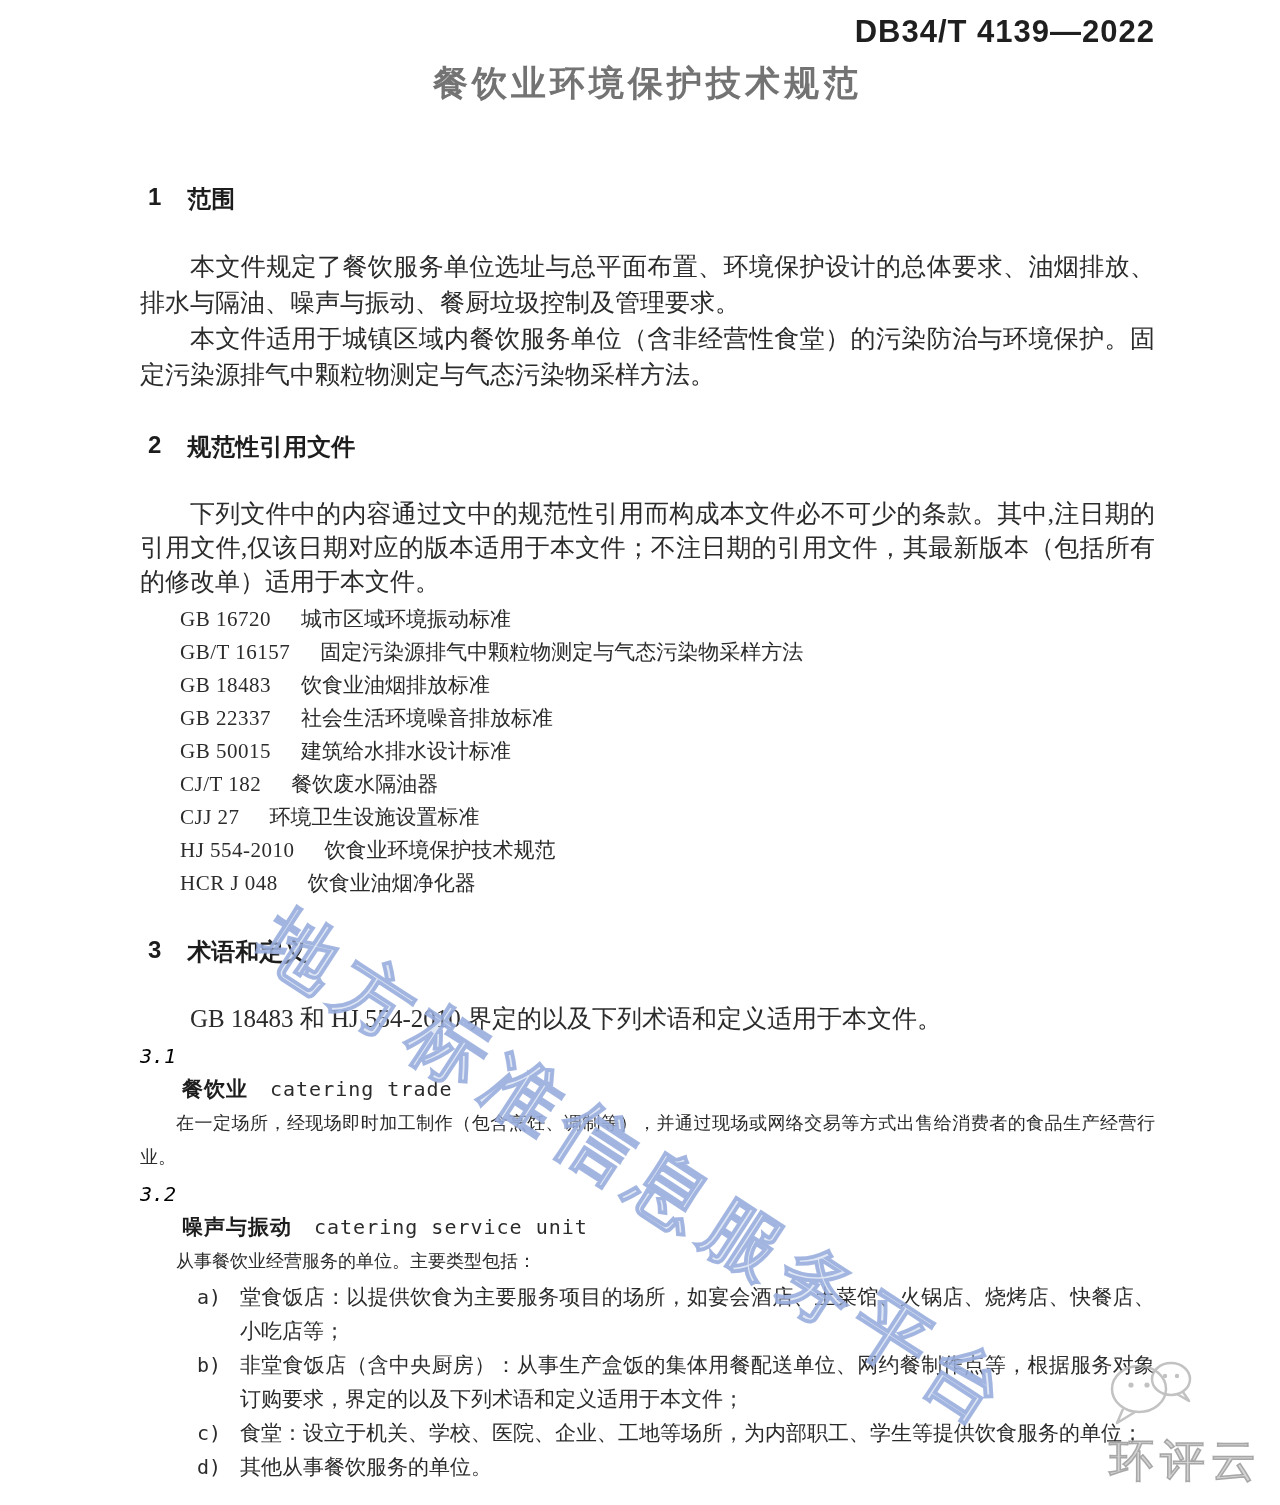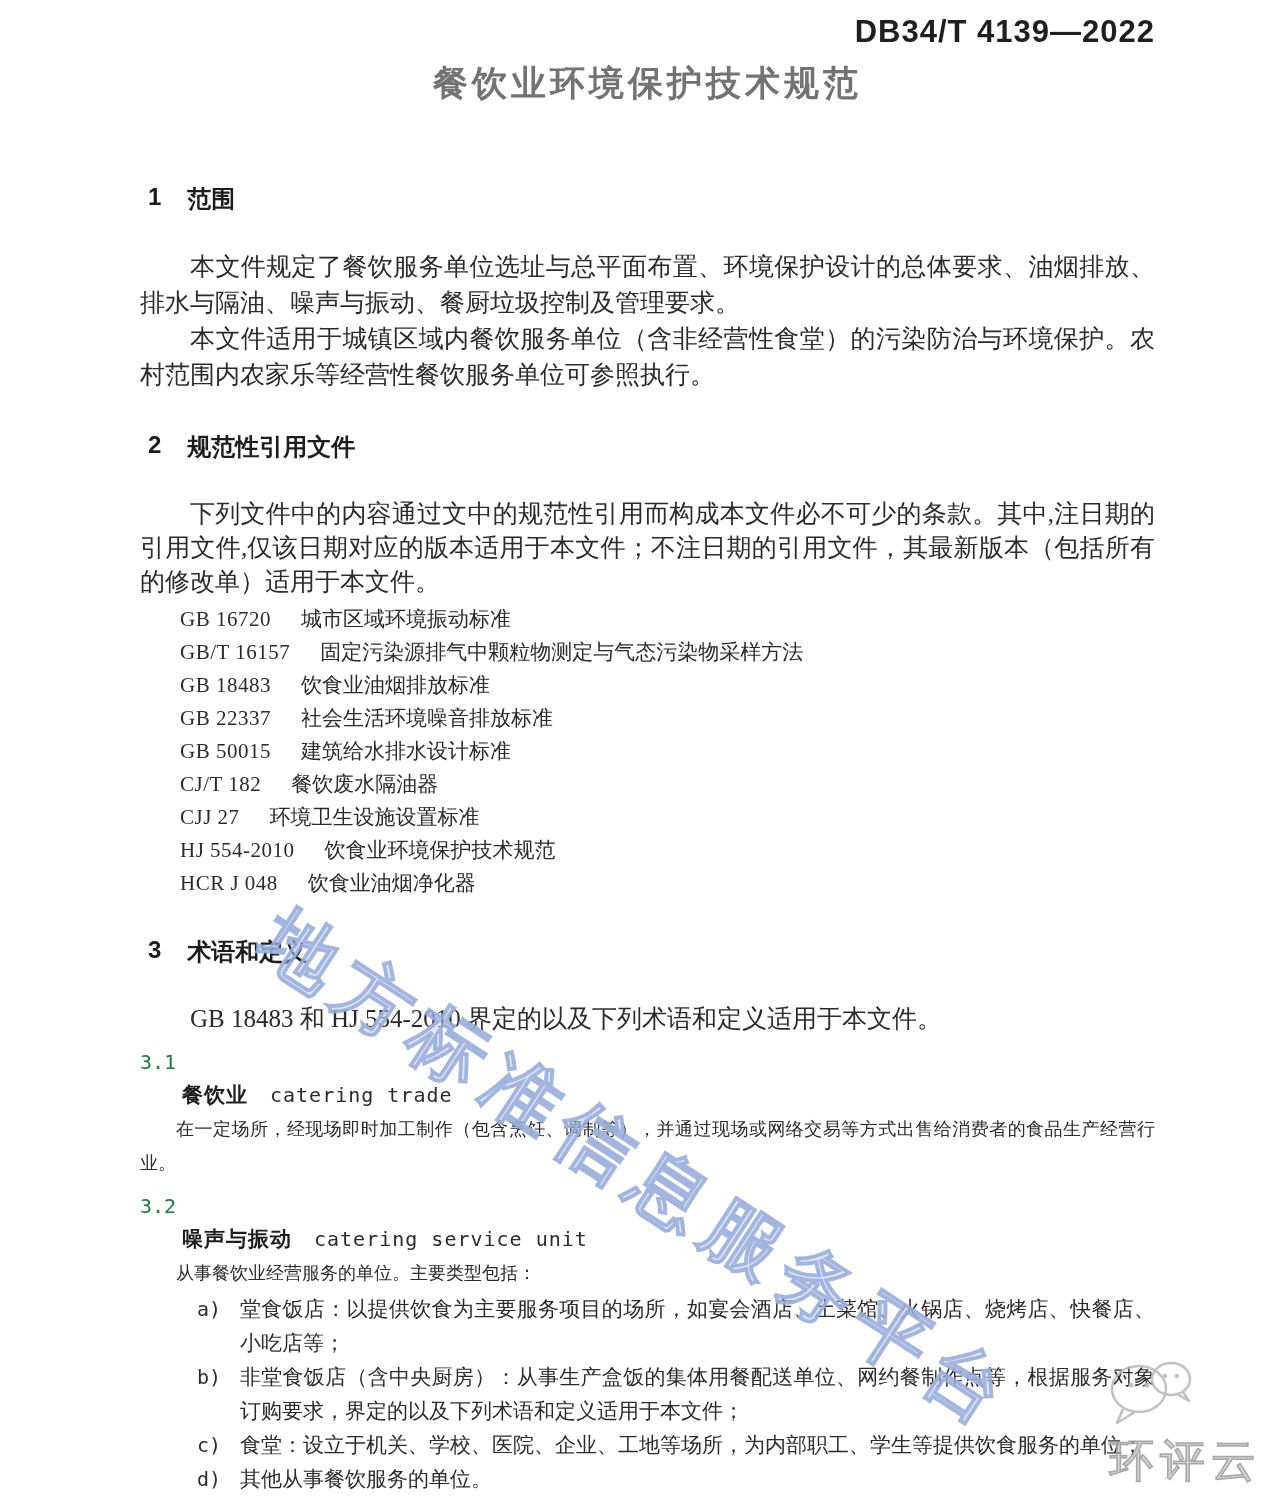--- a/index.html
+++ b/index.html
@@ -64,25 +64,26 @@
   .ref-list{margin:4px 0 0 0;padding:0;list-style:none;}
   .ref-item{
     padding-left:40px;
     font-size:21px;
     line-height:33px;
     white-space:nowrap;
   }
   .ref-item .code{margin-right:30px;letter-spacing:.5px;}
   
   .term-num{
-    margin-top:10px;
+    margin-top:4px;
     font-family:"DejaVu Sans Mono", monospace;
     font-size:20px;
     line-height:32px;
-    color:#15803d;
+    color:#000000;
+    font-style:italic;
   }
   .term-line{
     padding-left:42px;
     font-size:21px;
     line-height:33px;
     white-space:nowrap;
   }
   .term-line .zh{
     font-family:"Liberation Sans", sans-serif;
     font-weight:700;
@@ -177,21 +178,21 @@
 
     <div class="doc-no">DB34/T 4139—2022</div>
 
     <div class="doc-title">餐饮业环境保护技术规范</div>
 
     <div class="clause-heading h1">
       <span class="num">1</span>
       <span>范围</span>
     </div>
     <p class="para first">本文件规定了餐饮服务单位选址与总平面布置、环境保护设计的总体要求、油烟排放、排水与隔油、噪声与振动、餐厨垃圾控制及管理要求。</p>
-    <p class="para">本文件适用于城镇区域内餐饮服务单位（含非经营性食堂）的污染防治与环境保护。农村范围内农家乐等经营性餐饮服务单位可参照执行。</p>
+    <p class="para">本文件适用于城镇区域内餐饮服务单位（含非经营性食堂）的污染防治与环境保护。固定污染源排气中颗粒物测定与气态污染物采样方法。</p>
 
     <div class="clause-heading h2">
       <span class="num">2</span>
       <span>规范性引用文件</span>
     </div>
     <p class="para first tight">下列文件中的内容通过文中的规范性引用而构成本文件必不可少的条款。其中,注日期的引用文件,仅该日期对应的版本适用于本文件；不注日期的引用文件，其最新版本（包括所有的修改单）适用于本文件。</p>
 
     <ul class="ref-list">
       <li class="ref-item"><span class="code">GB 16720</span><span>城市区域环境振动标准</span></li>
       <li class="ref-item"><span class="code">GB/T 16157</span><span>固定污染源排气中颗粒物测定与气态污染物采样方法</span></li>

